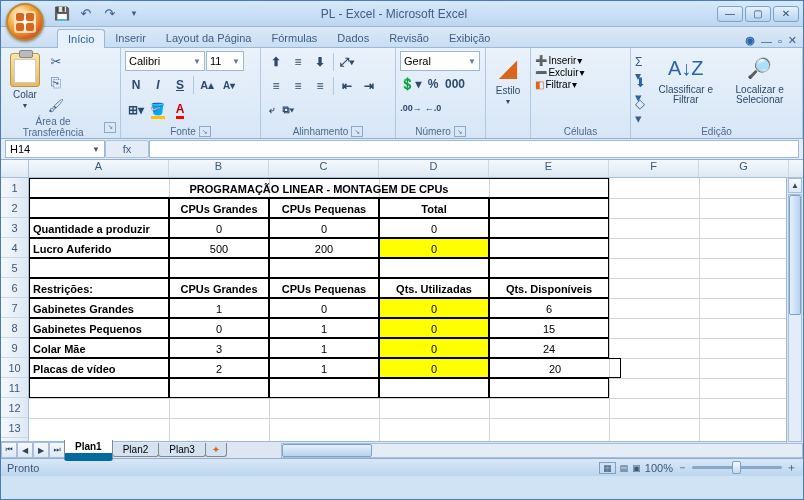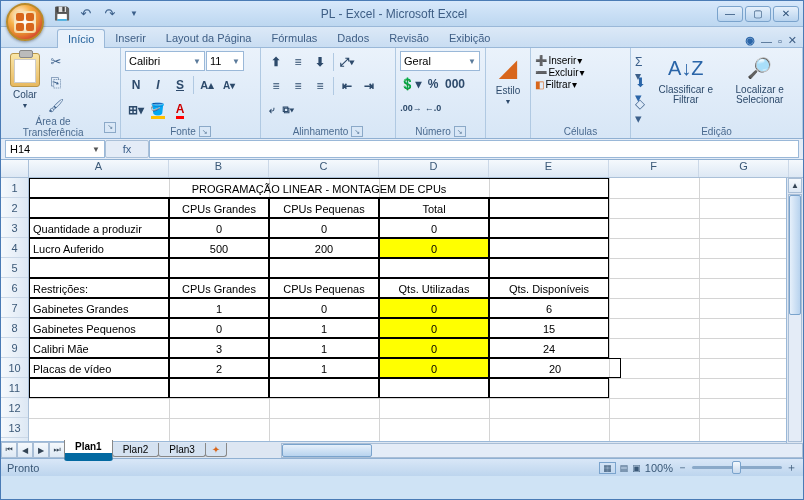--- a/index.html
+++ b/index.html
@@ -40,21 +40,21 @@
 .colhdr{display:flex;height:18px;background:linear-gradient(#f5f9fd,#dde8f4);border-bottom:1px solid #aac0d8}
 .corner{width:28px;border-right:1px solid #aac0d8;background:linear-gradient(#f5f9fd,#dde8f4)}
 .ch{border-right:1px solid #cbd8e7;text-align:center;font-size:11px;color:#3a5877;cursor:pointer}
 .grid-body{display:flex;flex:1;overflow:hidden}
 .rowhdrs{width:28px;background:linear-gradient(90deg,#f5f9fd,#dde8f4);border-right:1px solid #aac0d8}
 .rh{height:20px;border-bottom:1px solid #cbd8e7;text-align:center;font-size:11px;color:#3a5877;line-height:20px;cursor:pointer}
 .cells{position:relative;flex:1}
 .cell{position:absolute;border-right:1px solid #d4d4d4;border-bottom:1px solid #d4d4d4;font-size:11px;padding:2px 3px;white-space:nowrap;overflow:hidden;height:20px;line-height:16px}
 .tb{border:1px solid #000}
 .tc{text-align:center}
-.bold{font-weight:normal}
+.bold{font-weight:bold}
 .yellow{background:#ffff00}
 .scroll-h{height:17px;background:#dde6f2;border-top:1px solid #9ab8d8;display:flex;align-items:center}
 .sheet-tabs{display:flex;align-items:center;height:100%;flex:0 0 280px}
 .nav-btns{display:flex}
 .nav-btns span{width:16px;height:16px;border:1px solid #a9bed6;background:linear-gradient(#f5f9fd,#dde8f4);display:flex;align-items:center;justify-content:center;font-size:8px;cursor:pointer;color:#345}
 .stab{padding:1px 10px;font-size:10px;background:#fff;border:1px solid #888;border-top:none;border-radius:0 0 3px 3px;cursor:pointer;margin-left:-1px}
 .stab.active{background:#fff;font-weight:bold;border-bottom:8px solid #0369a1}
 .stab.inactive{background:#d5e2f1}
 .hscroll{flex:1;height:15px;background:#e4ecf7;border:1px solid #a9bed6;position:relative}
 .hthumb{position:absolute;height:13px;background:linear-gradient(#e6f0fb,#b8d3ee);border:1px solid #7aa3cc;border-radius:2px;left:0;width:90px;cursor:pointer}
@@ -358,21 +358,21 @@
       <div class="cell tb tc" style="left:240px;top:120px;width:110px">0</div>
       <div class="cell tb tc yellow" style="left:350px;top:120px;width:110px">0</div>
       <div class="cell tb tc" style="left:460px;top:120px;width:120px">6</div>
 
       <div class="cell tb bold" style="left:0;top:140px;width:140px">Gabinetes Pequenos</div>
       <div class="cell tb tc" style="left:140px;top:140px;width:100px">0</div>
       <div class="cell tb tc" style="left:240px;top:140px;width:110px">1</div>
       <div class="cell tb tc yellow" style="left:350px;top:140px;width:110px">0</div>
       <div class="cell tb tc" style="left:460px;top:140px;width:120px">15</div>
 
-      <div class="cell tb bold" style="left:0;top:160px;width:140px">Calibri Mãe</div>
+      <div class="cell tb bold" style="left:0;top:160px;width:140px">Colar Mãe</div>
       <div class="cell tb tc" style="left:140px;top:160px;width:100px">3</div>
       <div class="cell tb tc" style="left:240px;top:160px;width:110px">1</div>
       <div class="cell tb tc yellow" style="left:350px;top:160px;width:110px">0</div>
       <div class="cell tb tc" style="left:460px;top:160px;width:120px">24</div>
 
       <div class="cell tb bold" style="left:0;top:180px;width:140px">Placas de vídeo</div>
       <div class="cell tb tc" style="left:140px;top:180px;width:100px">2</div>
       <div class="cell tb tc" style="left:240px;top:180px;width:110px">1</div>
       <div class="cell tb tc yellow" style="left:350px;top:180px;width:110px">0</div>
       <div class="cell tb tc" style="left:460px;top:180px;width:132px">20</div>

